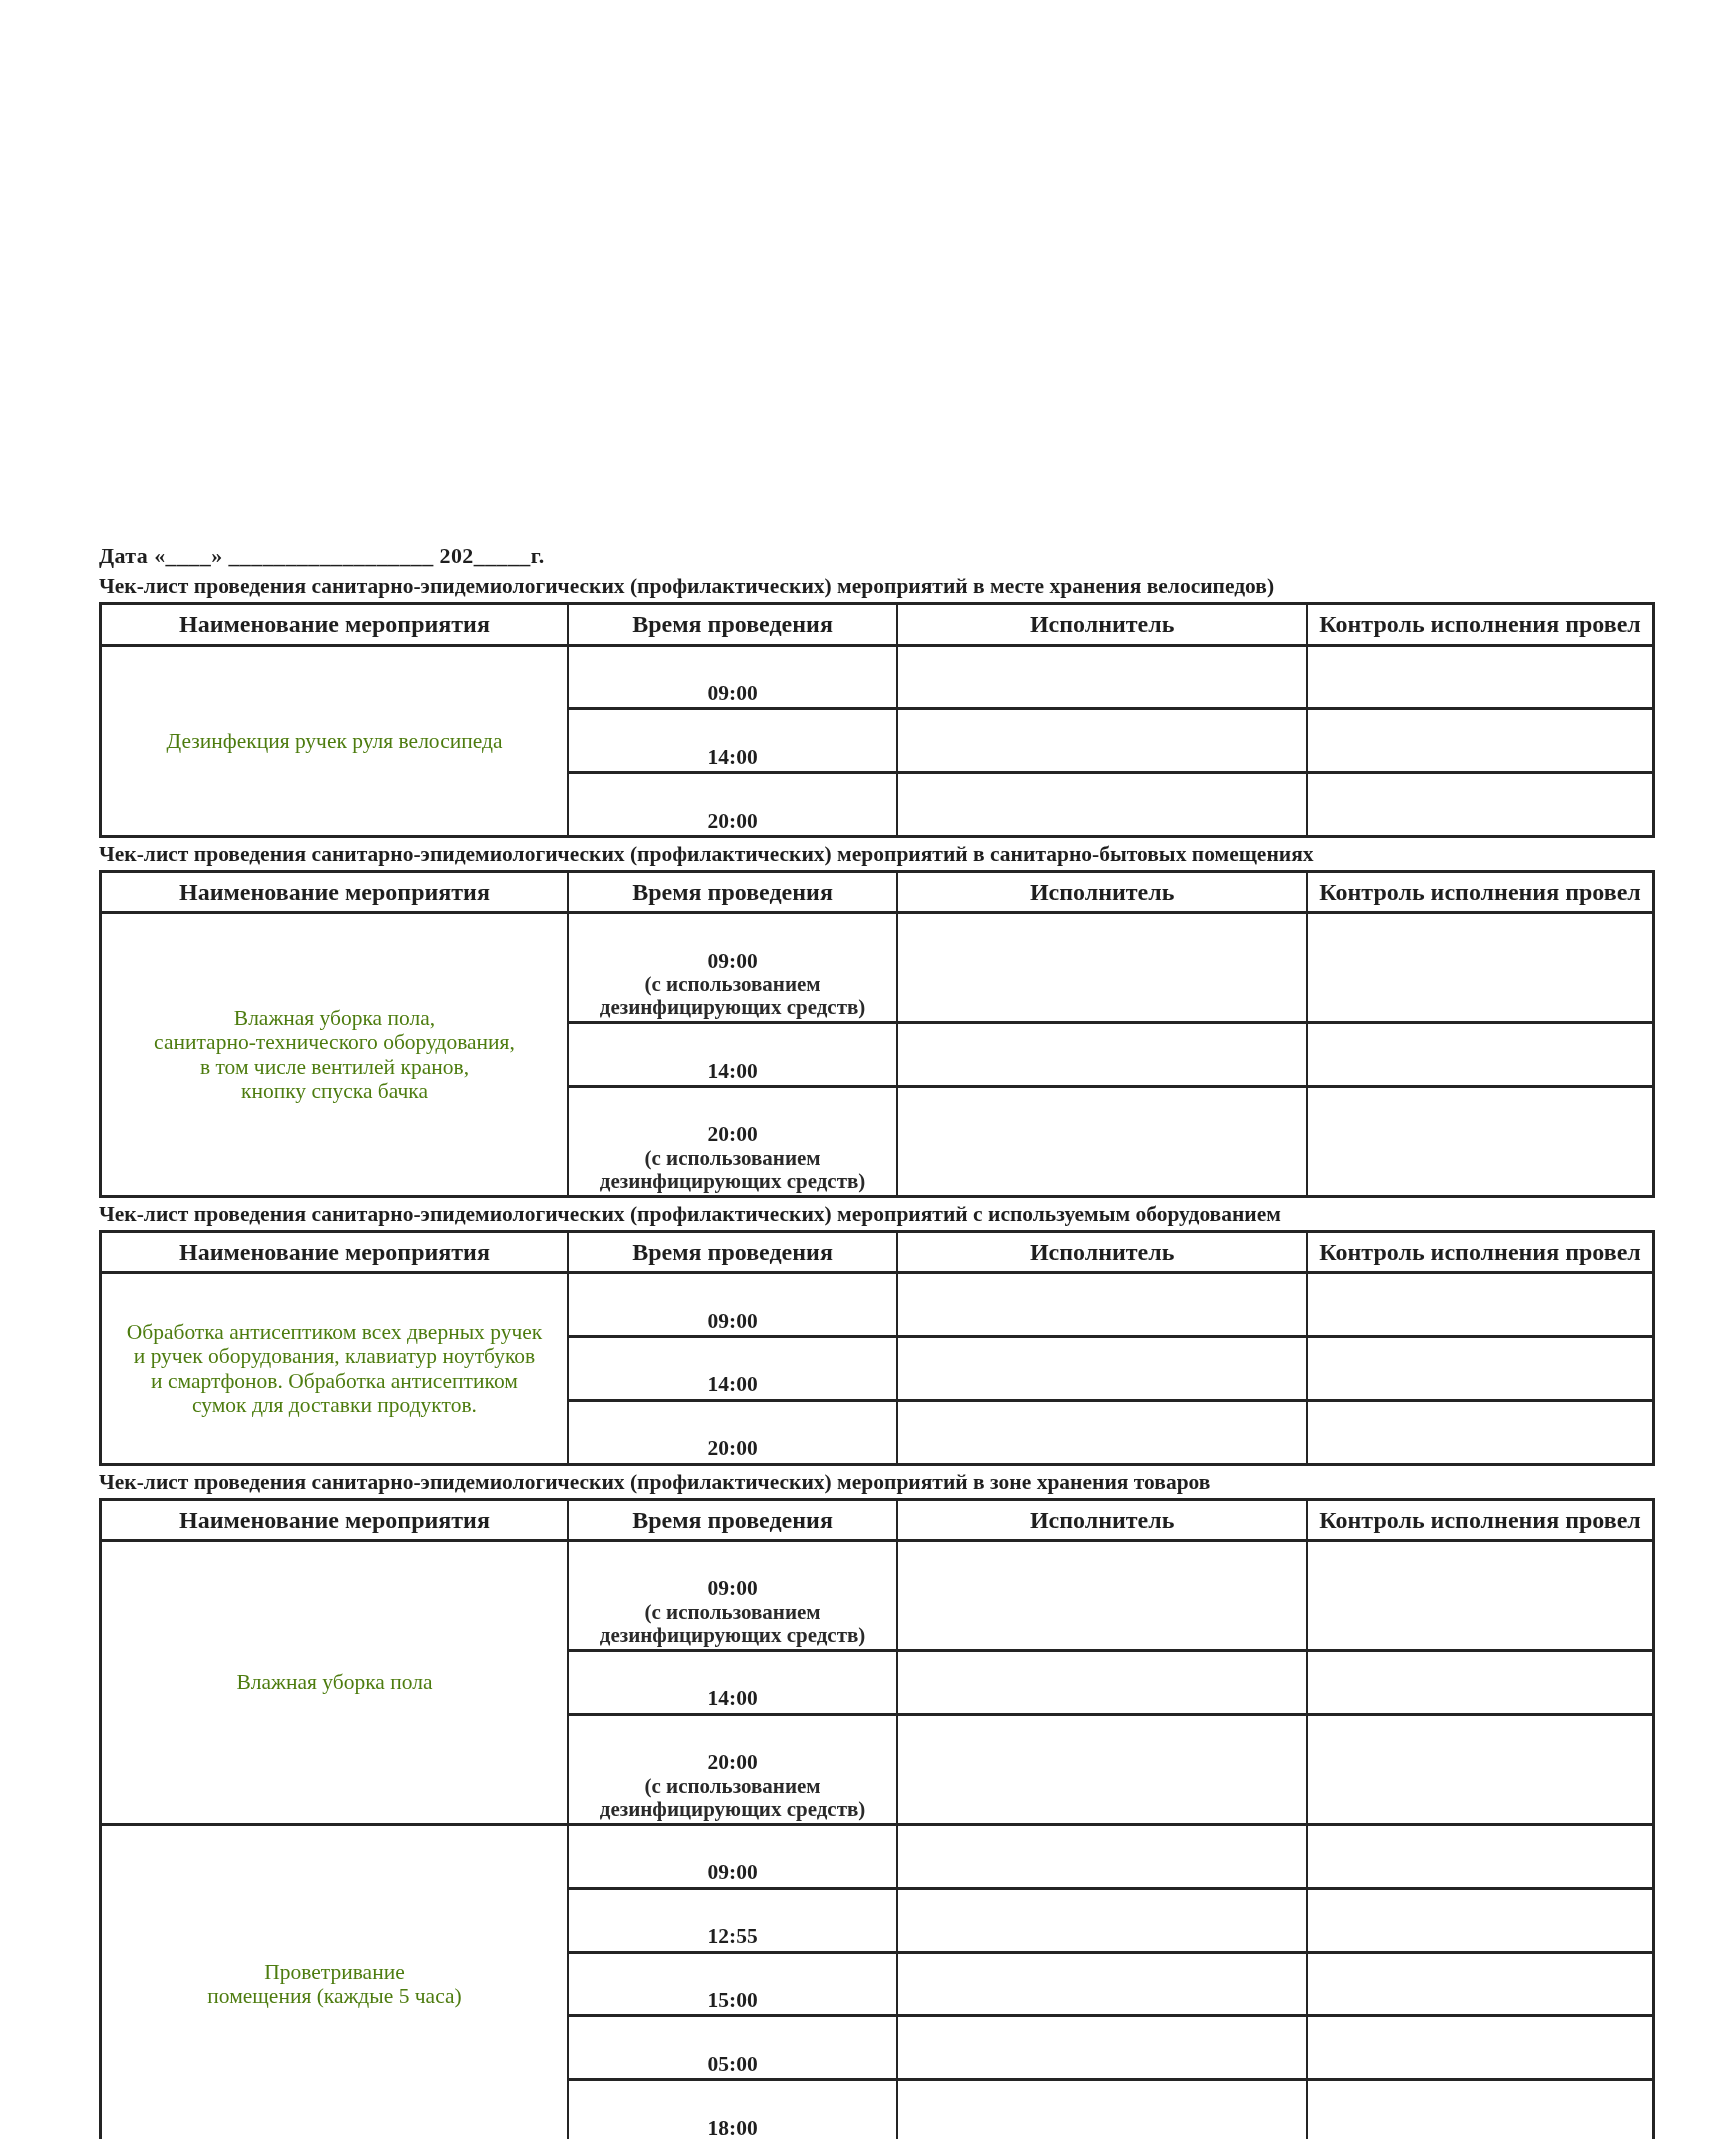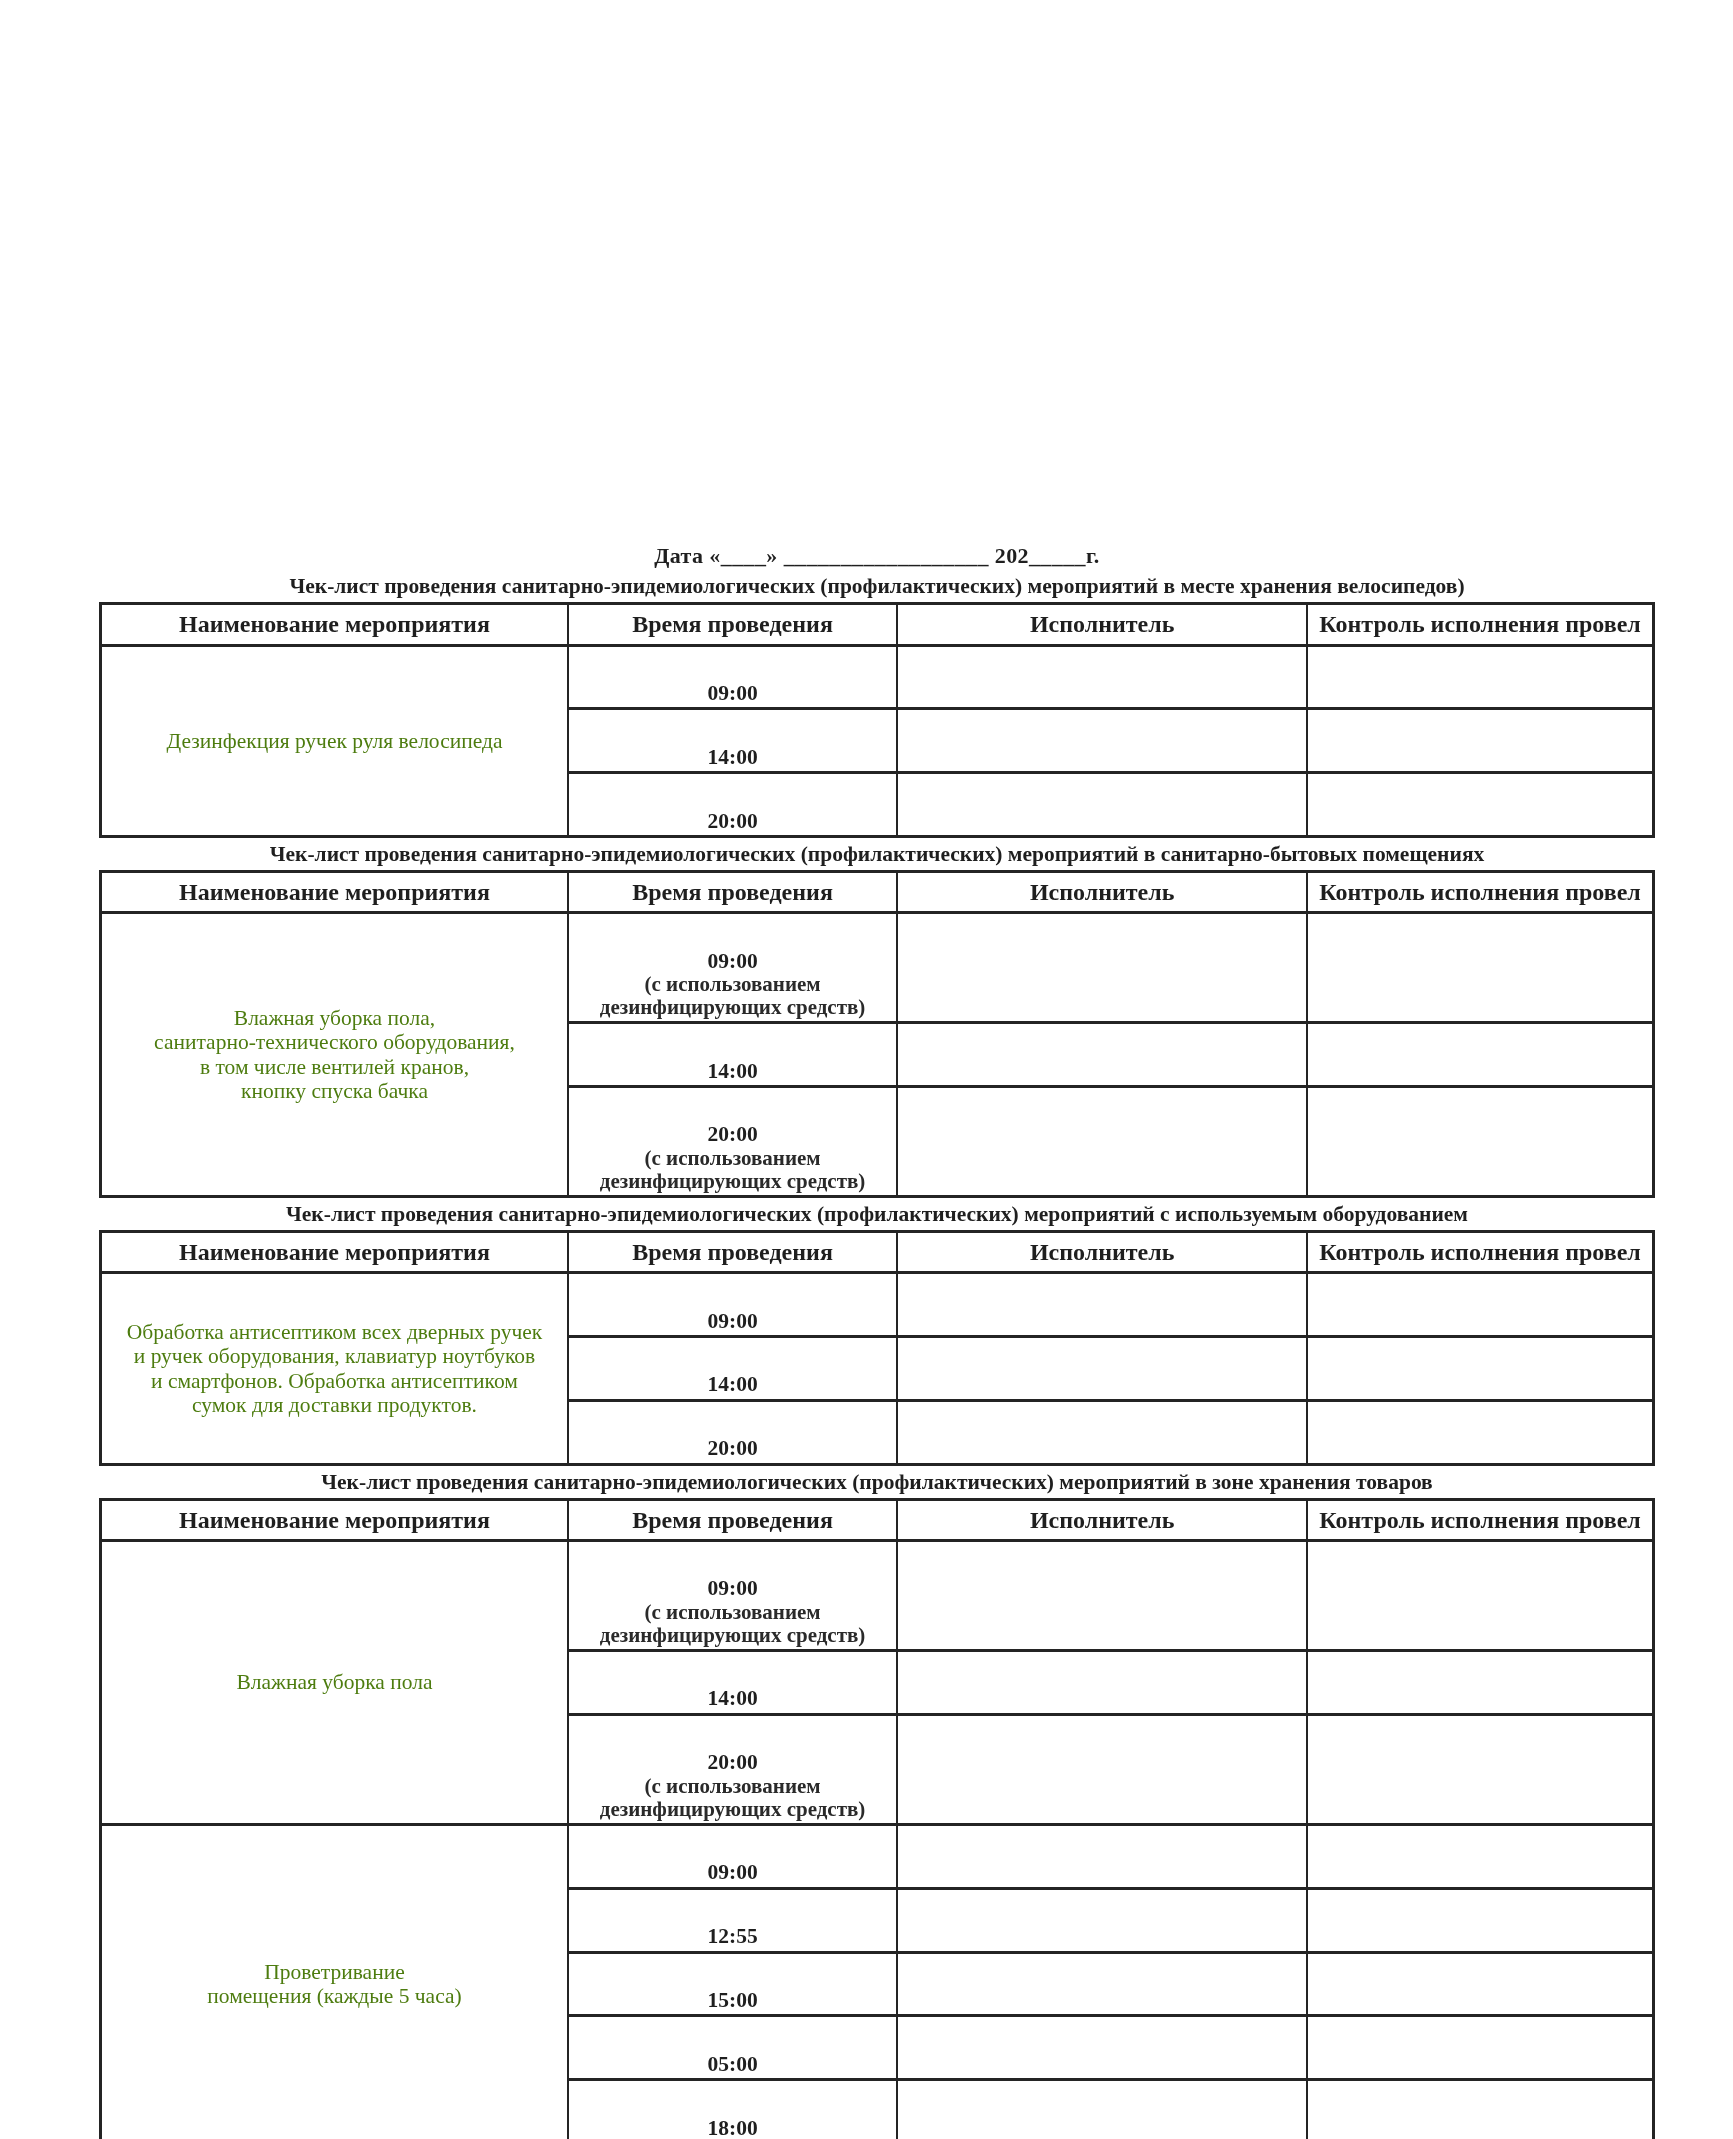--- a/index.html
+++ b/index.html
@@ -14,29 +14,29 @@
     font-family: "Liberation Serif", "DejaVu Serif", serif;
     color: #1f1f1f;
   }
   .page {
     position: absolute;
     left: 99px;
     top: 543px;
     width: 1556px;
   }
   .date-line {
-    text-align: center;
+    text-align: left;
     font-weight: bold;
     font-size: 22px;
     line-height: 25px;
     margin-bottom: 6px;
     letter-spacing: 0.4px;
   }
   .section-title {
-    text-align: center;
+    text-align: left;
     font-weight: bold;
     font-size: 21.5px;
     line-height: 24.5px;
     margin: 3.7px 0 3.7px 0;
   }
   table.checklist {
     border-collapse: collapse;
     table-layout: fixed;
     width: 100%;
     border: 3.7px solid #242424;

